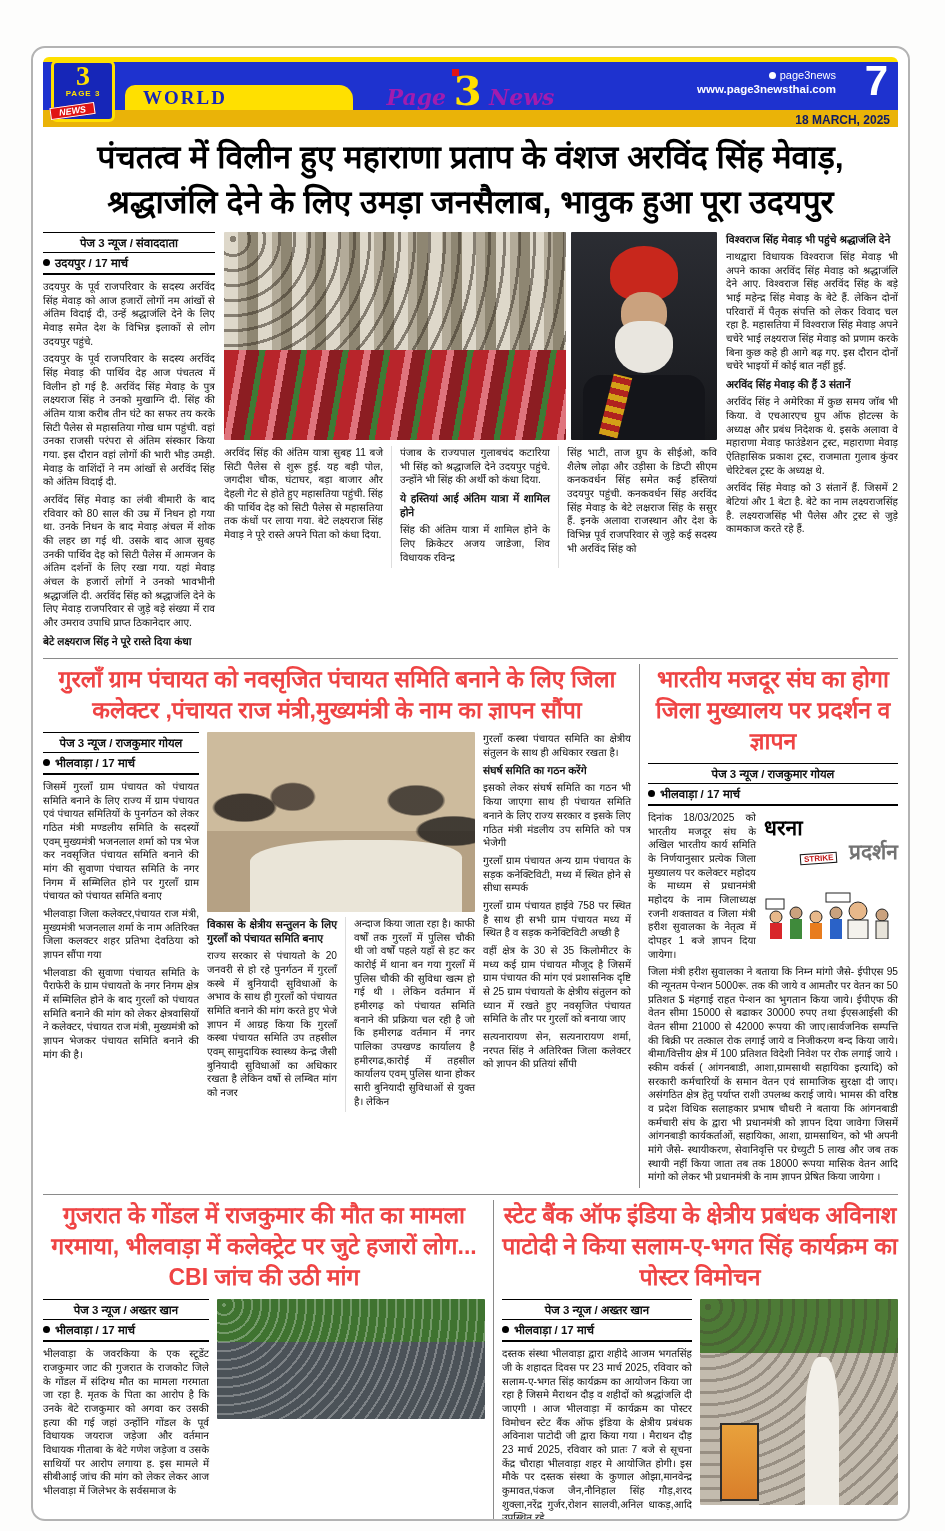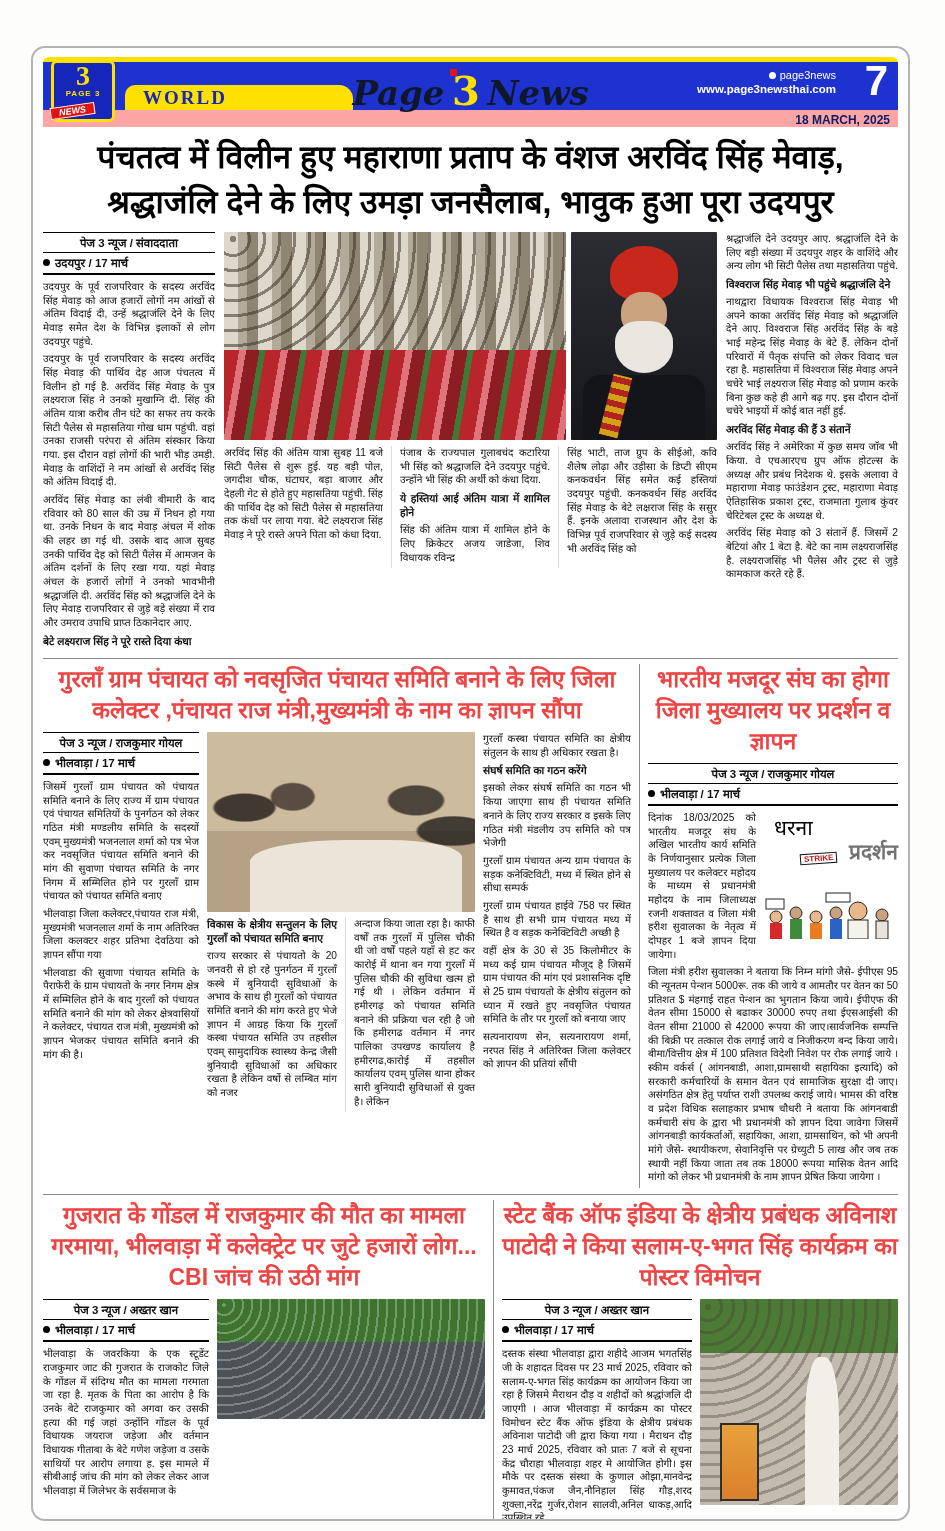--- a/index.html
+++ b/index.html
@@ -9,29 +9,29 @@
   
   .masthead{position:relative;height:70px;background:#ffe000;border-radius:6px 6px 0 0;overflow:hidden;}
   .blue-bar{position:absolute;left:0;right:0;top:5px;bottom:17px;background:#1e32cf;}
   .logo-box{position:absolute;left:8px;top:3px;width:64px;height:62px;background:#1626b8;border:3px solid #ffe000;border-radius:6px;box-sizing:border-box;text-align:center;z-index:3;}
   .logo-3{color:#ffe000;font-weight:bold;font-size:28px;line-height:26px;font-family:"Liberation Serif","DejaVu Serif",serif;}
   .logo-page3{color:#ffe000;font-size:8px;font-weight:bold;letter-spacing:1px;}
   .logo-news{position:absolute;left:-4px;bottom:2px;background:#e01414;color:#fff;font-size:9px;font-weight:bold;font-style:italic;padding:0 8px;transform:rotate(-8deg);border:1px solid #fff;}
   .world-tab{position:absolute;left:82px;top:28px;width:210px;height:25px;background:#ffe000;border-radius:10px 14px 0 0;z-index:2;display:flex;align-items:center;padding-left:18px;}
   .world-tab span{color:#1626b8;font-weight:bold;font-size:19px;letter-spacing:2px;font-family:"Liberation Serif","DejaVu Serif",serif;}
   .brand{position:absolute;left:0;right:0;top:10px;text-align:center;z-index:2;font-family:"DejaVu Serif","Liberation Serif",serif;font-weight:bold;}
-  .brand .b1,.brand .b3{color:#0f172a;font-size:34px;font-style:italic;}
+  .brand .b1,.brand .b3{color:#a21caf;font-size:22px;font-style:italic;}
   .brand .b2{color:#ffe000;font-size:40px;padding:0 2px;position:relative;}
   .brand .b2::before{content:"";position:absolute;left:0;top:2px;width:7px;height:7px;background:#e01414;}
   .head-right{position:absolute;right:62px;top:12px;text-align:right;color:#fff;z-index:2;}
   .head-right .social{font-size:11px;font-weight:normal;display:flex;align-items:center;justify-content:flex-end;gap:4px;}
   .dot-icon{width:7px;height:7px;border-radius:50%;background:#fff;display:inline-block;}
   .head-right .website{font-size:11.5px;font-weight:bold;margin-top:2px;}
   .page-num{position:absolute;right:10px;top:0px;color:#fff;font-size:42px;font-weight:bold;z-index:2;}
-  .date-strip{position:absolute;left:0;right:0;bottom:0;height:17px;background:#fca5a5;text-align:right;}
+  .date-strip{position:absolute;left:0;right:0;bottom:0;height:17px;background:#eab308;text-align:right;}
   .date-strip span{color:#0d1a66;font-weight:bold;font-size:12px;padding-right:8px;line-height:17px;}
 
   
   .hr{border-top:1.5px solid #8a8a8a;margin:6px 0 5px;}
   h1.main-headline{font-size:32px;line-height:1.42;text-align:center;margin:8px 2px 6px;font-weight:bold;color:#000;}
   h2.art-head{font-size:23px;line-height:1.35;text-align:center;margin:0 0 6px;font-weight:bold;color:#ef4444;}
   .byline{border-top:1.5px solid #000;border-bottom:2px solid #000;margin-bottom:5px;}
   .byline .credit{text-align:center;font-weight:bold;font-size:11.5px;border-bottom:1.2px solid #000;padding:2px 0;}
   .byline .place{display:flex;align-items:center;gap:5px;font-weight:bold;font-size:11.5px;padding:2px 0 3px;}
   .bullet{width:7px;height:7px;background:#000;border-radius:50%;display:inline-block;flex:0 0 auto;}
@@ -65,21 +65,21 @@
     radial-gradient(ellipse at 14% 42%,rgba(40,34,30,.85) 0 9%,transparent 10%),
     radial-gradient(ellipse at 32% 36%,rgba(60,50,44,.8) 0 8%,transparent 9%),
     radial-gradient(ellipse at 78% 38%,rgba(45,40,36,.8) 0 9%,transparent 10%),
     radial-gradient(ellipse at 92% 55%,rgba(30,28,26,.8) 0 10%,transparent 11%),
     linear-gradient(#cdbb9d 0 55%,#b5a184 55% 100%);margin-bottom:5px;}
   .meeting .table{position:absolute;bottom:0;left:16%;right:5%;height:40%;background:#eae5d8;border-radius:45% 35% 0 0/30% 24% 0 0;}
   .a2-subcols{display:grid;grid-template-columns:1fr 1fr;gap:8px;}
   .art3{border-left:1.2px solid #8a8a8a;padding-left:8px;}
   .a3-top{display:grid;grid-template-columns:1fr 136px;gap:6px;}
   .cartoon{position:relative;height:128px;background:#fff;}
-  .c-word1{position:absolute;left:12px;top:2px;font-weight:normal;font-size:21px;color:#000;}
+  .c-word1{position:absolute;left:2px;top:2px;font-weight:bold;font-size:21px;color:#000;}
   .c-word2{position:absolute;right:0px;top:26px;font-weight:bold;font-size:21px;color:#737373;}
   .c-sign{position:absolute;left:38px;top:42px;background:#fff;border:1.5px solid #111;color:#c01818;font-size:8px;font-weight:bold;padding:0 3px;transform:rotate(-4deg);z-index:2;}
   .cartoon svg{position:absolute;left:0;bottom:0;}
 
   
   .row3{display:grid;grid-template-columns:442px 1fr;gap:8px;}
   .a4-body{display:grid;grid-template-columns:166px 1fr;gap:8px;}
   .photo.crowd{height:120px;background:
     repeating-radial-gradient(circle at 7px 6px,rgba(255,255,255,.28) 0 2px,transparent 2px 9px),
     linear-gradient(#3f7330 0 36%,#4b5258 36% 100%);margin-bottom:4px;}
@@ -166,21 +166,20 @@
             <p class="para sub">ये हस्तियां आई अंतिम यात्रा में शामिल होने</p>
             <p class="para">सिंह की अंतिम यात्रा में शामिल होने के लिए क्रिकेटर अजय जाडेजा, शिव विधायक रविन्द्र</p>
           </div>
         <div class="mcol">
             <p class="para">सिंह भाटी, ताज ग्रुप के सीईओ, कवि शैलेष लोढ़ा और उड़ीसा के डिप्टी सीएम कनकवर्धन सिंह समेत कई हस्तियां उदयपुर पहुंची. कनकवर्धन सिंह अरविंद सिंह मेवाड़ के बेटे लक्षराज सिंह के ससुर हैं. इनके अलावा राजस्थान और देश के विभिन्न पूर्व राजपरिवार से जुड़े कई सदस्य भी अरविंद सिंह को</p>
           </div>
       </div>
     </div>
     <div class="a1-right">
       <div>
-          <p class="para">श्रद्धाजंलि देने उदयपुर आए. श्रद्धाजंलि देने के लिए बड़ी संख्या में उदयपुर शहर के वाशिंदे और अन्य लोग भी सिटी पैलेस तथा महासतिया पहुंचे.</p>
           <p class="para sub">विश्वराज सिंह मेवाड़ भी पहुंचे श्रद्धाजंलि देने</p>
           <p class="para">नाथद्वारा विधायक विश्वराज सिंह मेवाड़ भी अपने काका अरविंद सिंह मेवाड़ को श्रद्धाजंलि देने आए. विश्वराज सिंह अरविंद सिंह के बड़े भाई महेन्द्र सिंह मेवाड़ के बेटे हैं. लेकिन दोनों परिवारों में पैतृक संपत्ति को लेकर विवाद चल रहा है. महासतिया में विश्वराज सिंह मेवाड़ अपने चचेरे भाई लक्ष्यराज सिंह मेवाड़ को प्रणाम करके बिना कुछ कहे ही आगे बढ़ गए. इस दौरान दोनों चचेरे भाइयों में कोई बात नहीं हुई.</p>
           <p class="para sub">अरविंद सिंह मेवाड़ की हैं 3 संतानें</p>
           <p class="para">अरविंद सिंह ने अमेरिका में कुछ समय जॉब भी किया. वे एचआरएच ग्रुप ऑफ होटल्स के अध्यक्ष और प्रबंध निदेशक थे. इसके अलावा वे महाराणा मेवाड़ फाउंडेशन ट्रस्ट, महाराणा मेवाड़ ऐतिहासिक प्रकाश ट्रस्ट, राजमाता गुलाब कुंवर चेरिटेबल ट्रस्ट के अध्यक्ष थे.</p>
           <p class="para">अरविंद सिंह मेवाड़ को 3 संतानें हैं. जिसमें 2 बेटियां और 1 बेटा है. बेटे का नाम लक्ष्यराजसिंह है. लक्ष्यराजसिंह भी पैलेस और ट्रस्ट से जुड़े कामकाज करते रहे हैं.</p>
         </div>
     </div>
   </section>
 
   <div class="hr"></div>

